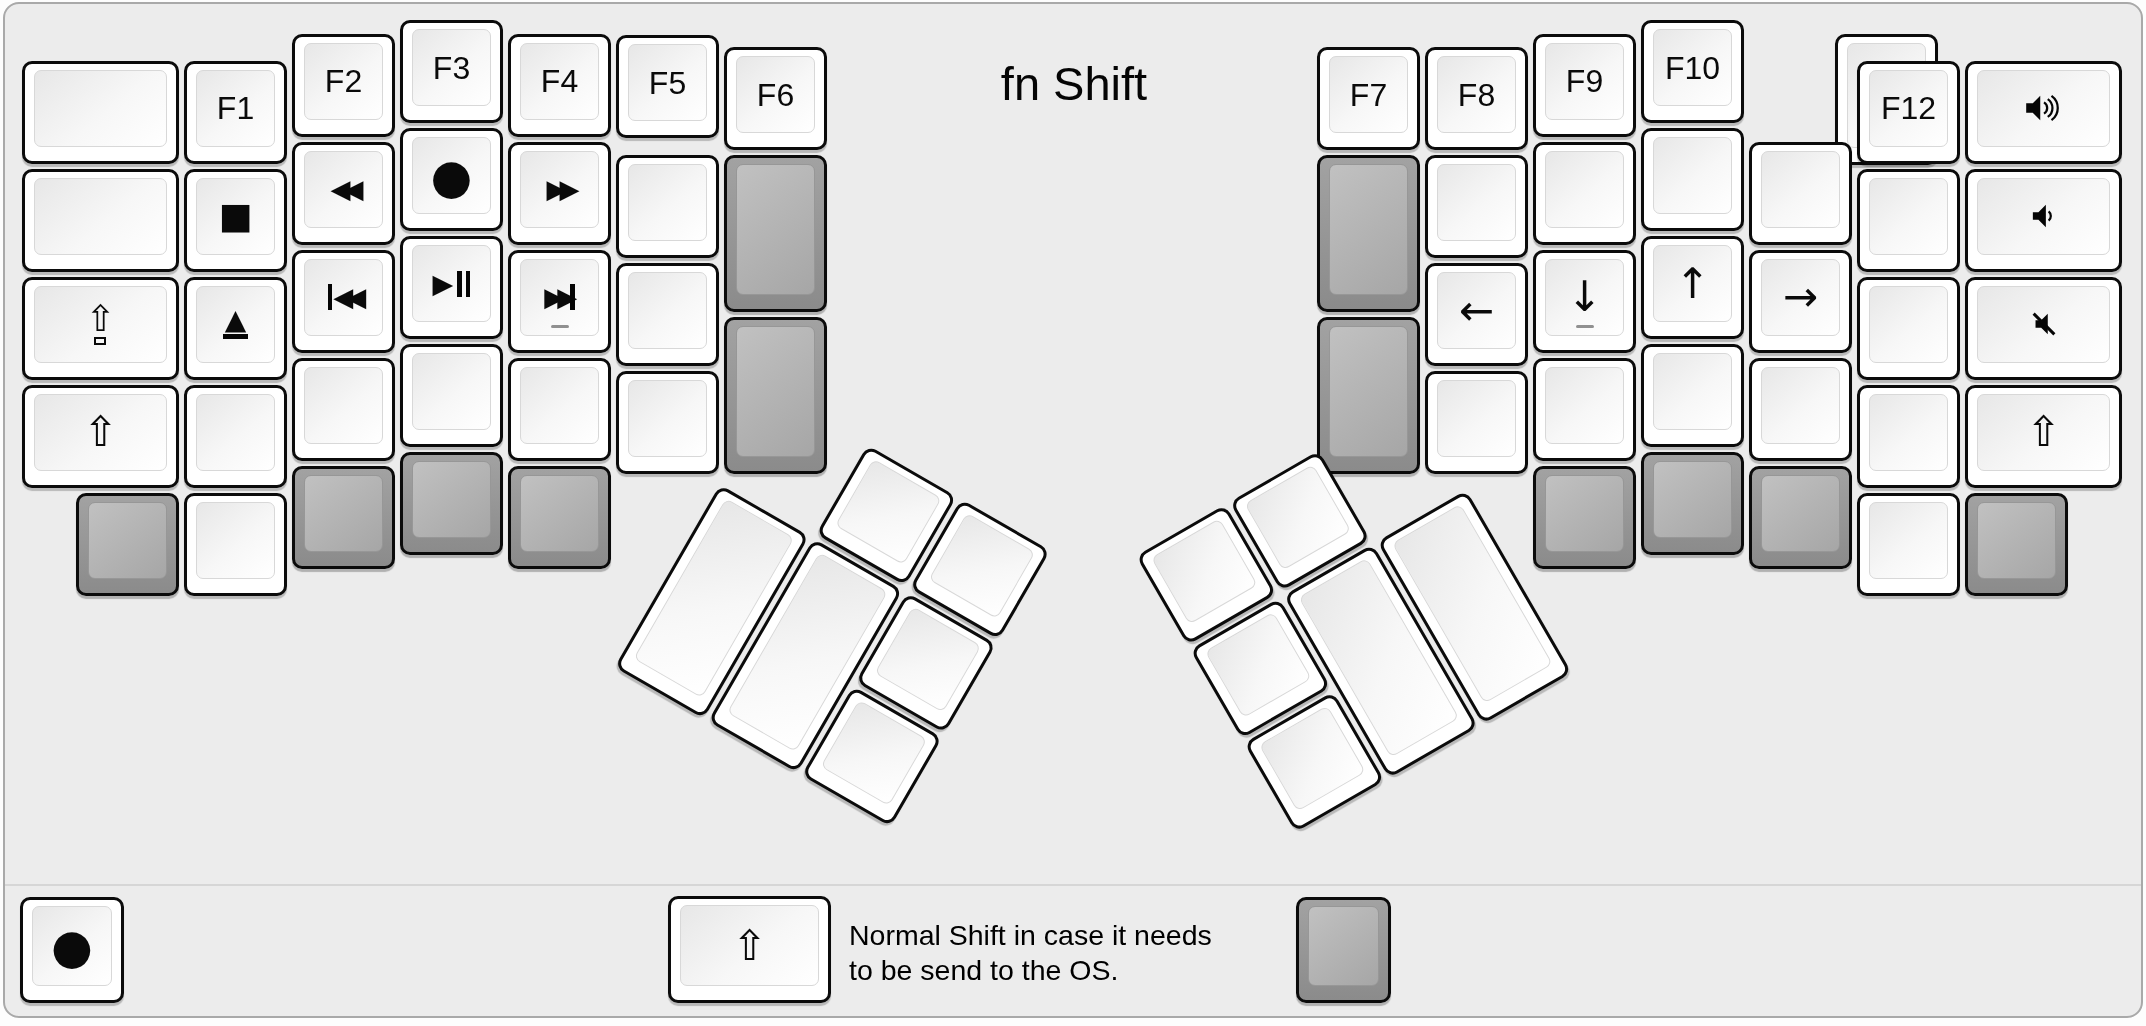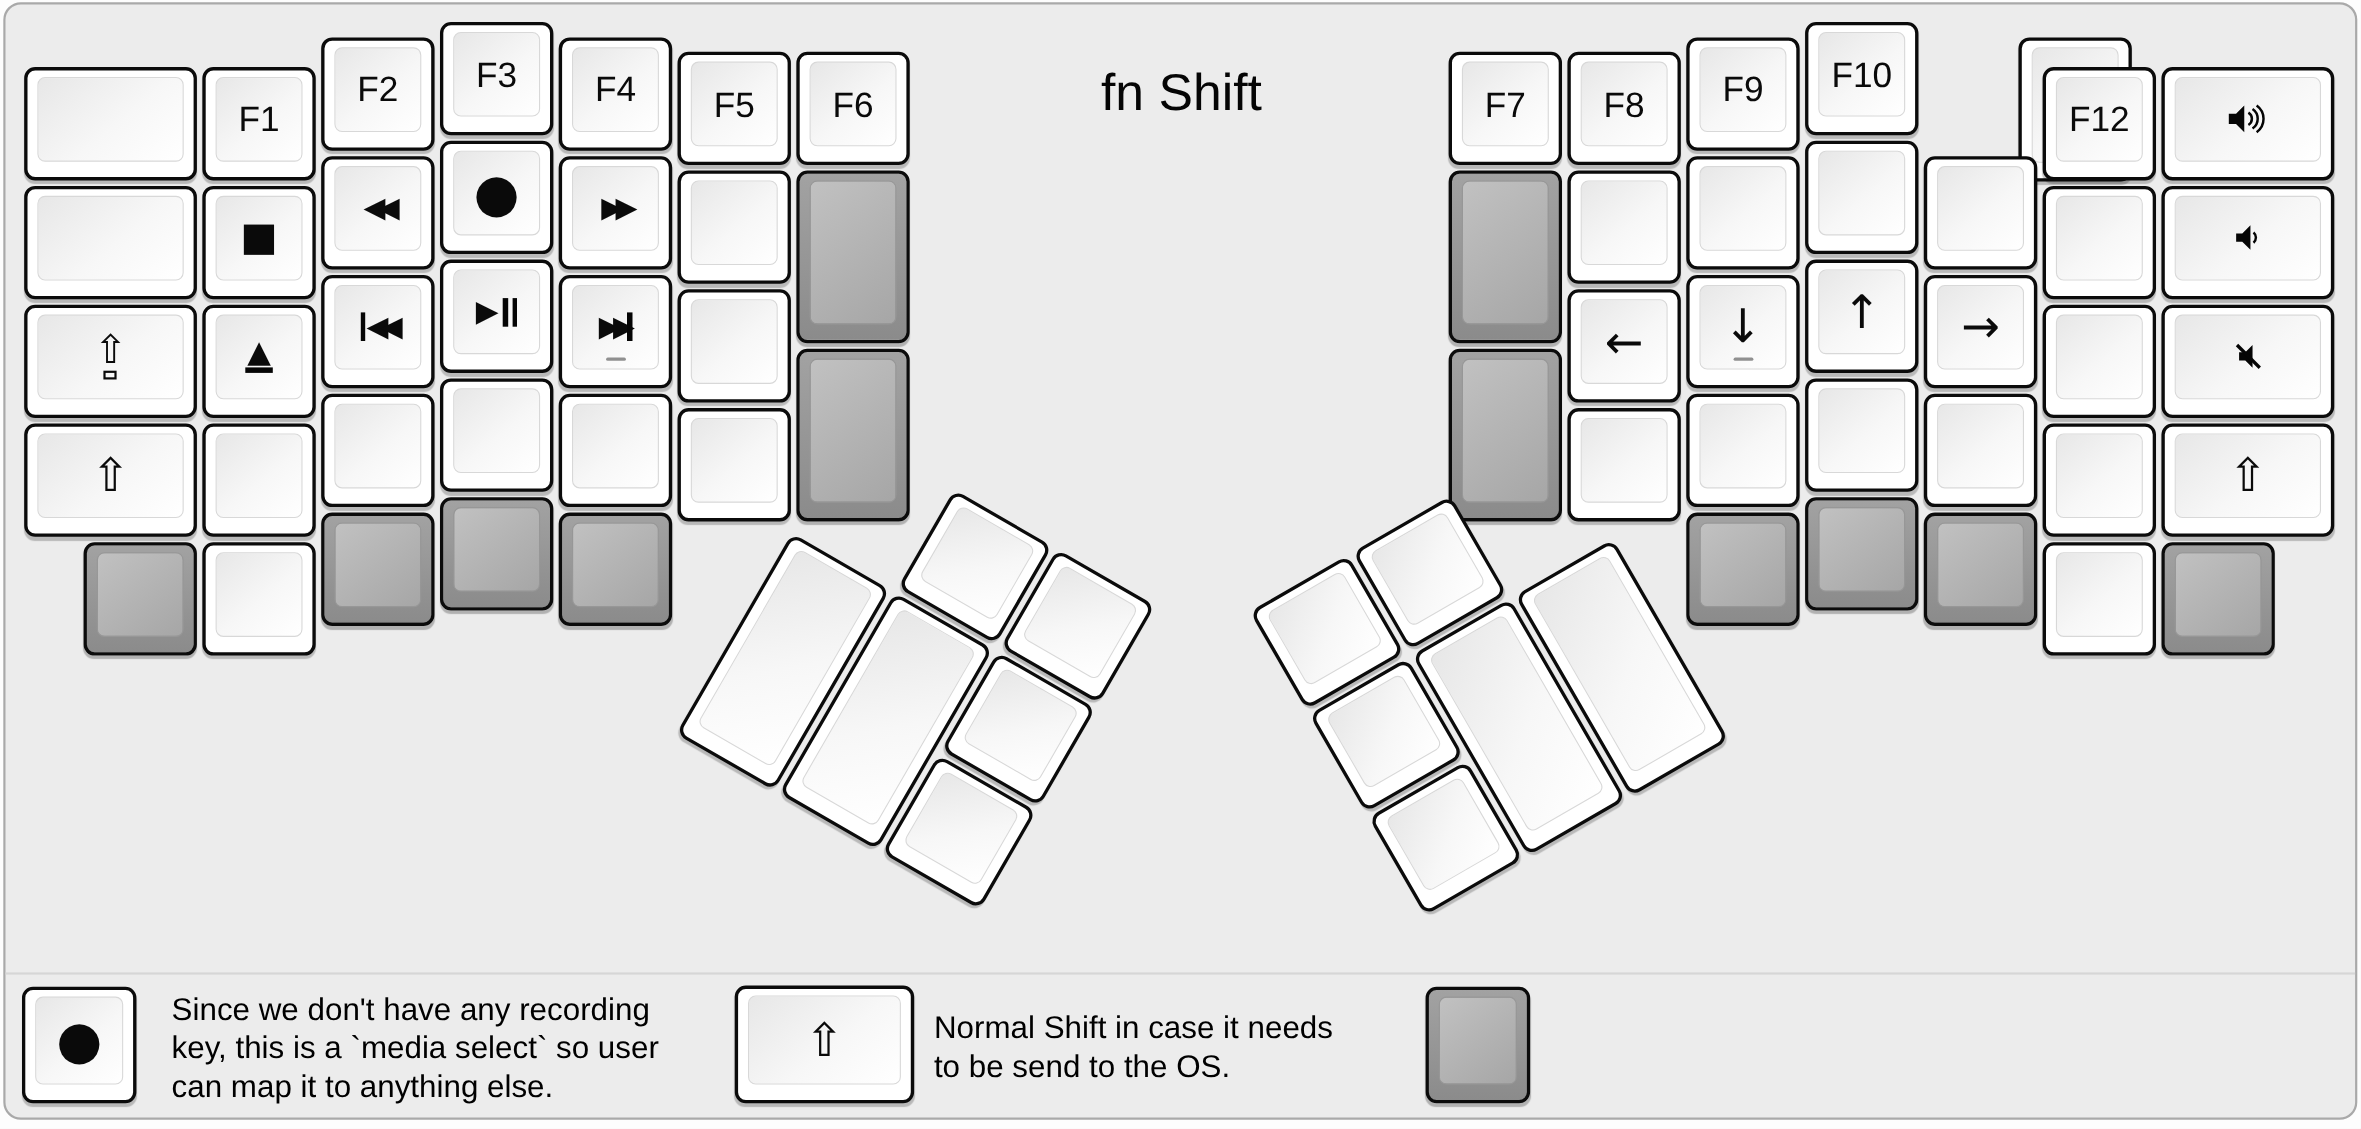--- a/index.html
+++ b/index.html
@@ -179,21 +179,21 @@
           </span>
           <div class="homing"></div>
         </div>
       </div>
       <div class="key w" style="left: 508px; top: 357.5px; width: 103px; height: 103px;">
         <div class="cap"></div>
       </div>
       <div class="key g" style="left: 508px; top: 465.5px; width: 103px; height: 103px;">
         <div class="cap"></div>
       </div>
-      <div class="key w" style="left: 616px; top: 47px; width: 103px; height: 103px;">
+      <div class="key w" style="left: 616px; top: 35px; width: 103px; height: 103px;">
         <div class="cap">
           <span class="klabel">F5</span>
         </div>
       </div>
       <div class="key w" style="left: 616px; top: 155px; width: 103px; height: 103px;">
         <div class="cap"></div>
       </div>
       <div class="key w" style="left: 616px; top: 263px; width: 103px; height: 103px;">
         <div class="cap"></div>
       </div>
@@ -399,23 +399,20 @@
       <div class="key w" style="left: 216px; top: 108px; width: 103px; height: 211px;">
         <div class="cap"></div>
       </div>
       <div class="key w" style="left: 0px; top: 108px; width: 103px; height: 103px;">
         <div class="cap"></div>
       </div>
       <div class="key w" style="left: 0px; top: 216px; width: 103px; height: 103px;">
         <div class="cap"></div>
       </div>
     </div>
-  <div class="legend-text" id="legend-text-0">Since we don't have any recording
-key, this is a `media select` so user
-can map it to anything else.</div>
   <div class="legend-text" id="legend-text-1">Normal Shift in case it needs
 to be send to the OS.</div>
 <div class="key w" style="left: 20px; top: 897px; width: 104px; height: 106px;">
       <div class="cap">
         <span class="icon">
           <span class="gl" style="font-size:48px">●</span>
         </span>
       </div>
     </div>
     <div class="key w" style="left: 668px; top: 896px; width: 163px; height: 107px;">

